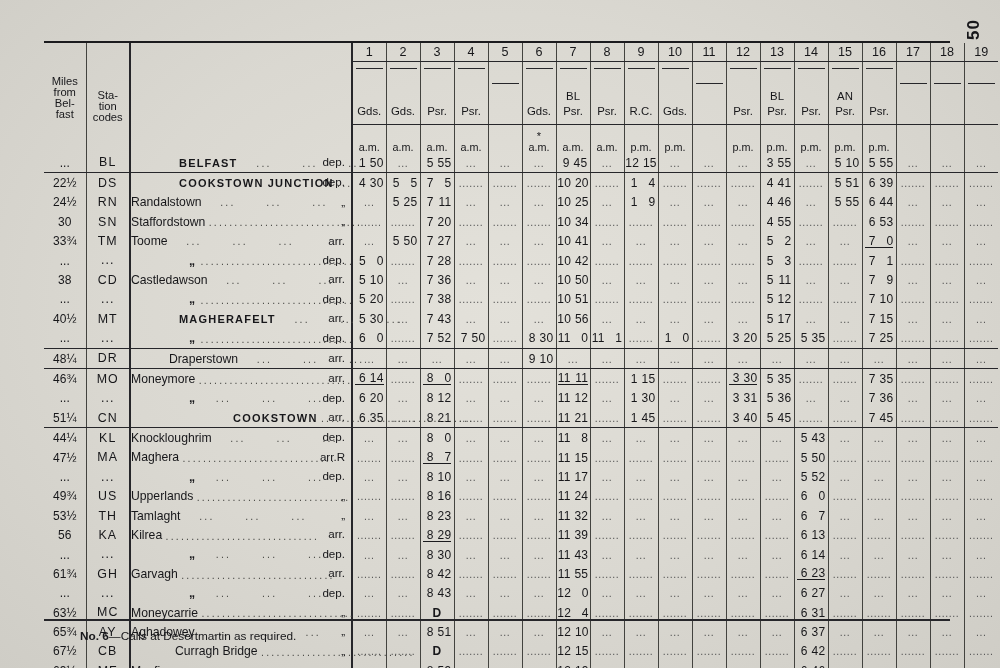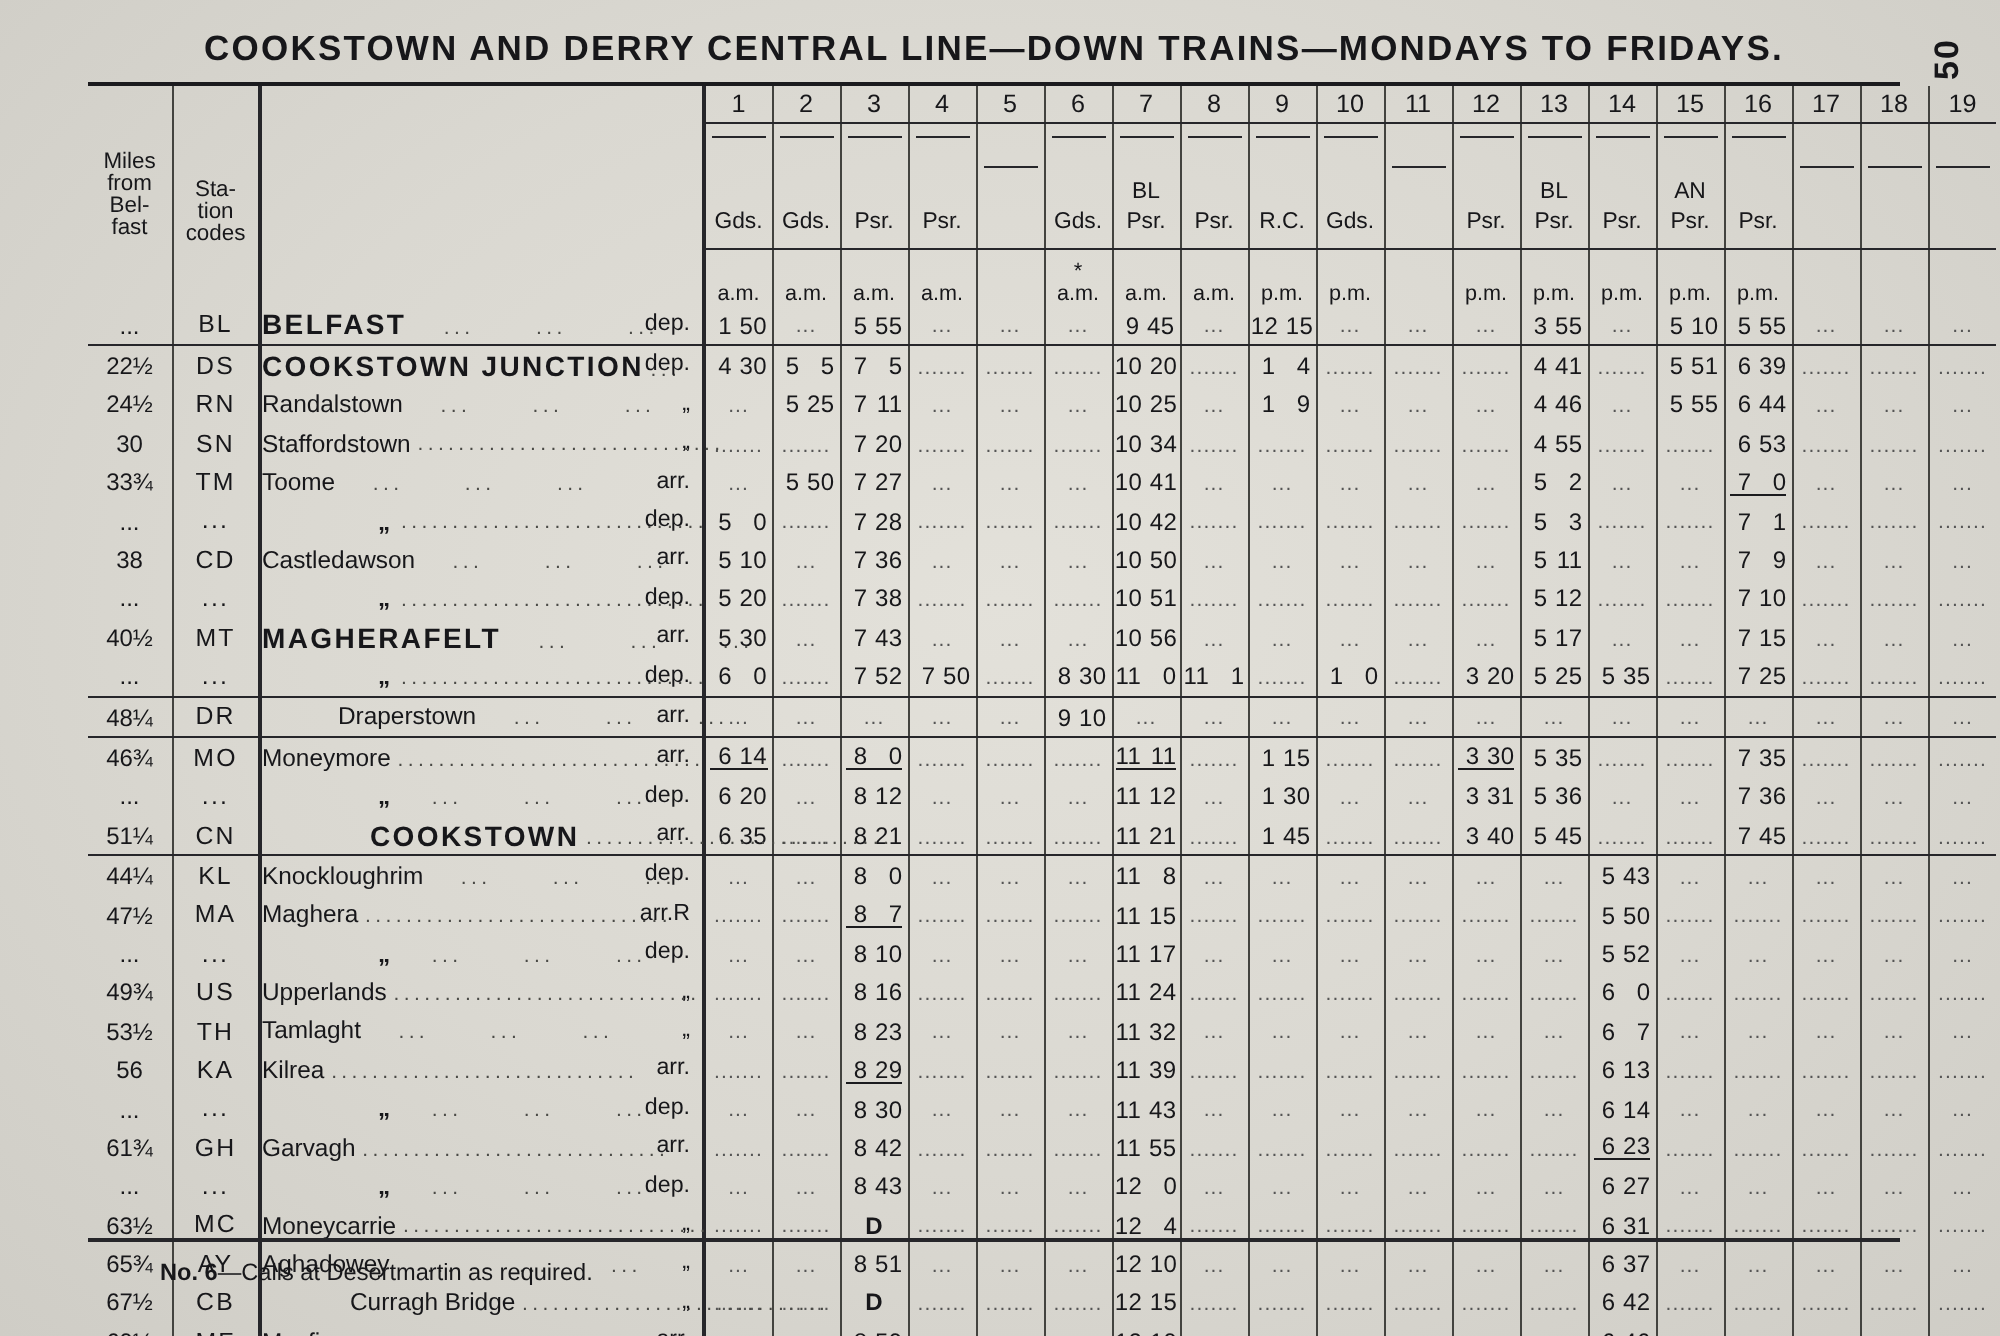--- a/index.html
+++ b/index.html
@@ -112,21 +112,21 @@
 
   
   td.sname{
     font-size:12.2px;
     position:relative;
     padding-left:10px;
     height:19.4px;
     white-space:nowrap;
   }
   .snm{display:inline-block;}
-  .snm.major{font-weight:bold;letter-spacing:1.2px;font-size:14px;}
+  .snm.major{font-weight:bold;letter-spacing:1.2px;font-size:11px;margin-left:48px;}
   .snm.ditto{padding-left:58px;letter-spacing:2px;font-weight:bold;}
   .fill{
     display:inline-block;
     color:#4a4a46;
     font-size:10.5px;
     letter-spacing:2.2px;
     overflow:hidden;
     white-space:nowrap;
     vertical-align:bottom;
   }
@@ -146,21 +146,20 @@
     position:absolute;left:0;top:605px;width:906px;height:1.6px;background:#26262a;
   }
 </style>
 </head>
 <body>
 
 <div id="page">
   <div id="paper"></div>
   <div id="inner">
 
-    <div class="title">COOKSTOWN AND DERRY CENTRAL LINE—DOWN TRAINS—MONDAYS TO FRIDAYS.</div>
     <div class="rule-top"></div>
     <div class="pageno">50</div>
 
     <table class="tt">
       <colgroup id="cols">
           <col class="c-miles">
           <col class="c-code">
           <col class="c-name">
           <col class="c-tm">
           <col class="c-tm">

